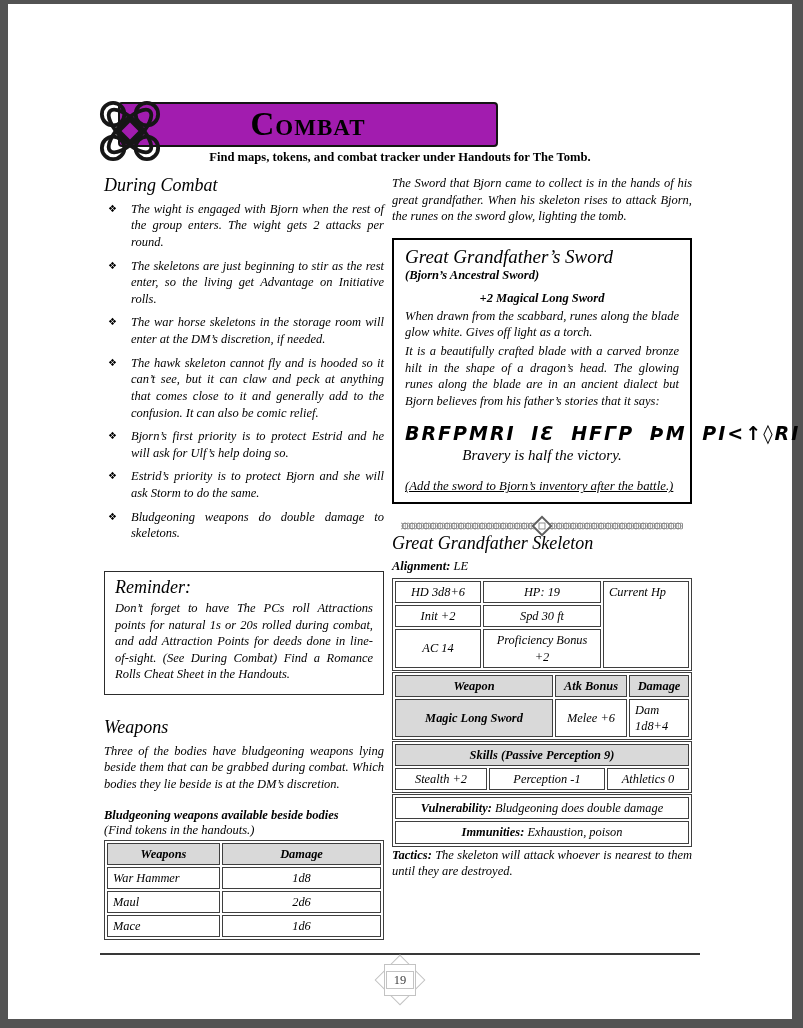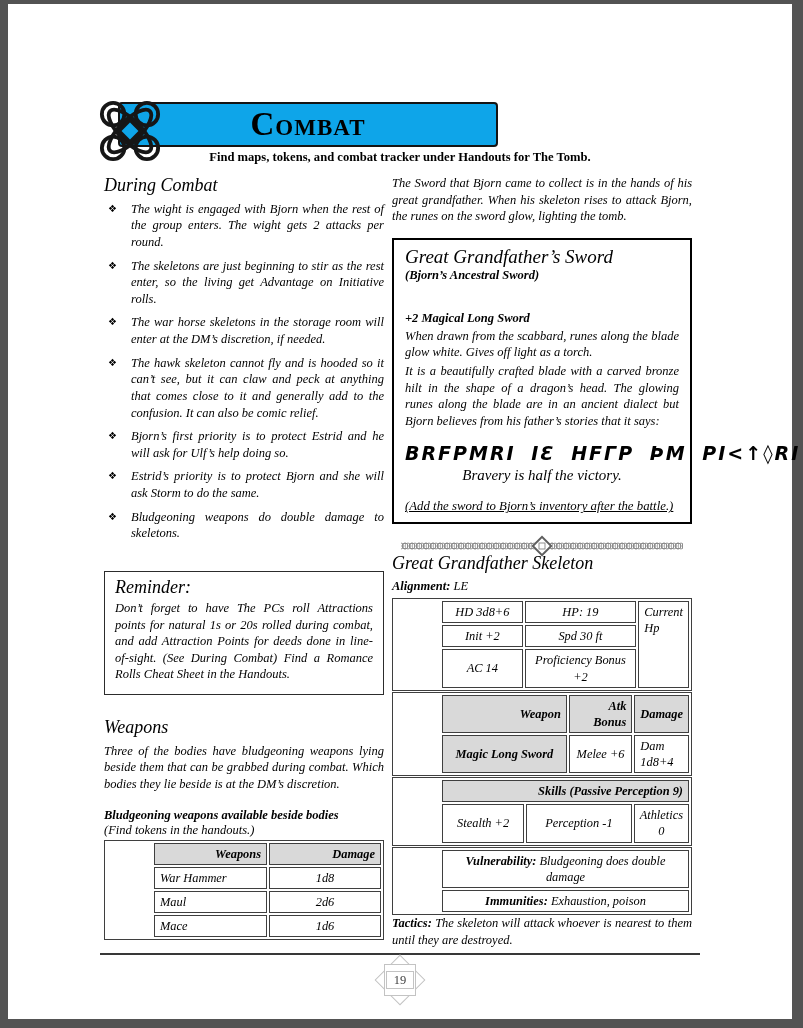--- a/index.html
+++ b/index.html
@@ -11,21 +11,21 @@
     color:#000;
   }
   .page { position:absolute; left:8px; top:4px; width:784px; height:1015px; background:#ffffff; }
   .content { position:relative; width:592px; margin:0 auto; padding-top:146px; }
 
   
   .banner { position:absolute; top:93px; left:0; width:100%; height:70px; }
   .banner-box {
     position:absolute; left:110px; top:5px; width:380px; height:45px;
     border:2px solid #141414; border-radius:4px;
-    display:flex; align-items:center; justify-content:center; background:#0ea5e9;
+    display:flex; align-items:center; justify-content:center; background:#a21caf;
   }
   .banner-title { font-variant:small-caps; font-weight:700; font-size:33px; letter-spacing:1px; line-height:1; }
   .knot-icon { position:absolute; left:86px; top:-2px; width:72px; height:72px; }
 
   .subtitle { text-align:center; font-weight:bold; font-size:12.6px; }
 
   
   .columns { display:flex; gap:8px; margin-top:10px; align-items:flex-start;font-style:italic; }
   .col-left { width:280px; flex:0 0 280px; }
   .col-right { width:300px; flex:0 0 300px; }
@@ -36,37 +36,37 @@
   
   ul.bullets { list-style:none; margin:0; padding:0; }
   ul.bullets li { position:relative; padding-left:27px; margin-bottom:7px; font-size:12.5px; line-height:1.33; text-align:justify; }
   ul.bullets .marker { position:absolute; left:4px; top:1px; font-size:10px; font-family:"DejaVu Sans", sans-serif; }
 
   
   .reminder-box { margin-top:29px; border:1px solid #2c2c2c; padding:5px 10px 11px 10px; }
   .box-heading { font-size:18px; font-weight:400; margin:0 0 2px 0; }
 
   
-  table.doc { border-collapse:separate; border-spacing:2px; border:1px solid #3f3f3f; width:100%; background:#fff;padding-left:47px; }
+  table.doc { border-collapse:separate; border-spacing:2px; border:1px solid #3f3f3f; width:100%; background:#fff; }
   table.doc th, table.doc td { border:1px solid #3f3f3f; font-size:12.4px; padding:2px 5px; line-height:1.3; }
-  table.doc th { background:#d9d9d9; font-weight:bold; text-align:right; }
+  table.doc th { background:#d9d9d9; font-weight:bold; text-align:center; }
   td.shade { background:#d9d9d9; }
   .ta-c { text-align:center; }
   .ta-l { text-align:left; }
   .bold { font-weight:bold; }
 
   .table-caption { font-weight:bold; font-size:12.5px; margin-top:15px; }
   .table-note { font-size:12.5px; margin-bottom:2px; }
   .weapons-table td { padding:4px 6px; }
 
   
   .sword-box { margin-top:13px; border:2px solid #000; padding:6px 11px 8px 11px; }
   .sword-title { font-size:19px; font-weight:400; margin:0; line-height:1.15; }
   .sword-sub { font-weight:bold; font-size:12.5px; }
-  .item-type { font-weight:bold; font-size:12.5px; margin-top:28px; }
+  .item-type { font-weight:bold; font-size:12.5px; margin-top:8px;text-align:center; }
   .sword-box p.body { margin-top:2px; }
   .sword-box .para2 { margin-top:15px; }
   .runes { font-family:"DejaVu Sans", sans-serif; font-weight:bold; font-size:19px; letter-spacing:2px; word-spacing:7px; text-align:center; margin-top:13px; white-space:nowrap; }
   .translation { text-align:center; font-size:15px; margin-top:3px; }
   .sword-note { font-size:12.8px; margin-top:15px; text-decoration:underline; }
 
   
   .divider { position:relative; margin:15px auto 0 auto; width:282px; height:14px; }
   .chain {
     position:absolute; left:0; right:0; top:3px; height:8px;

